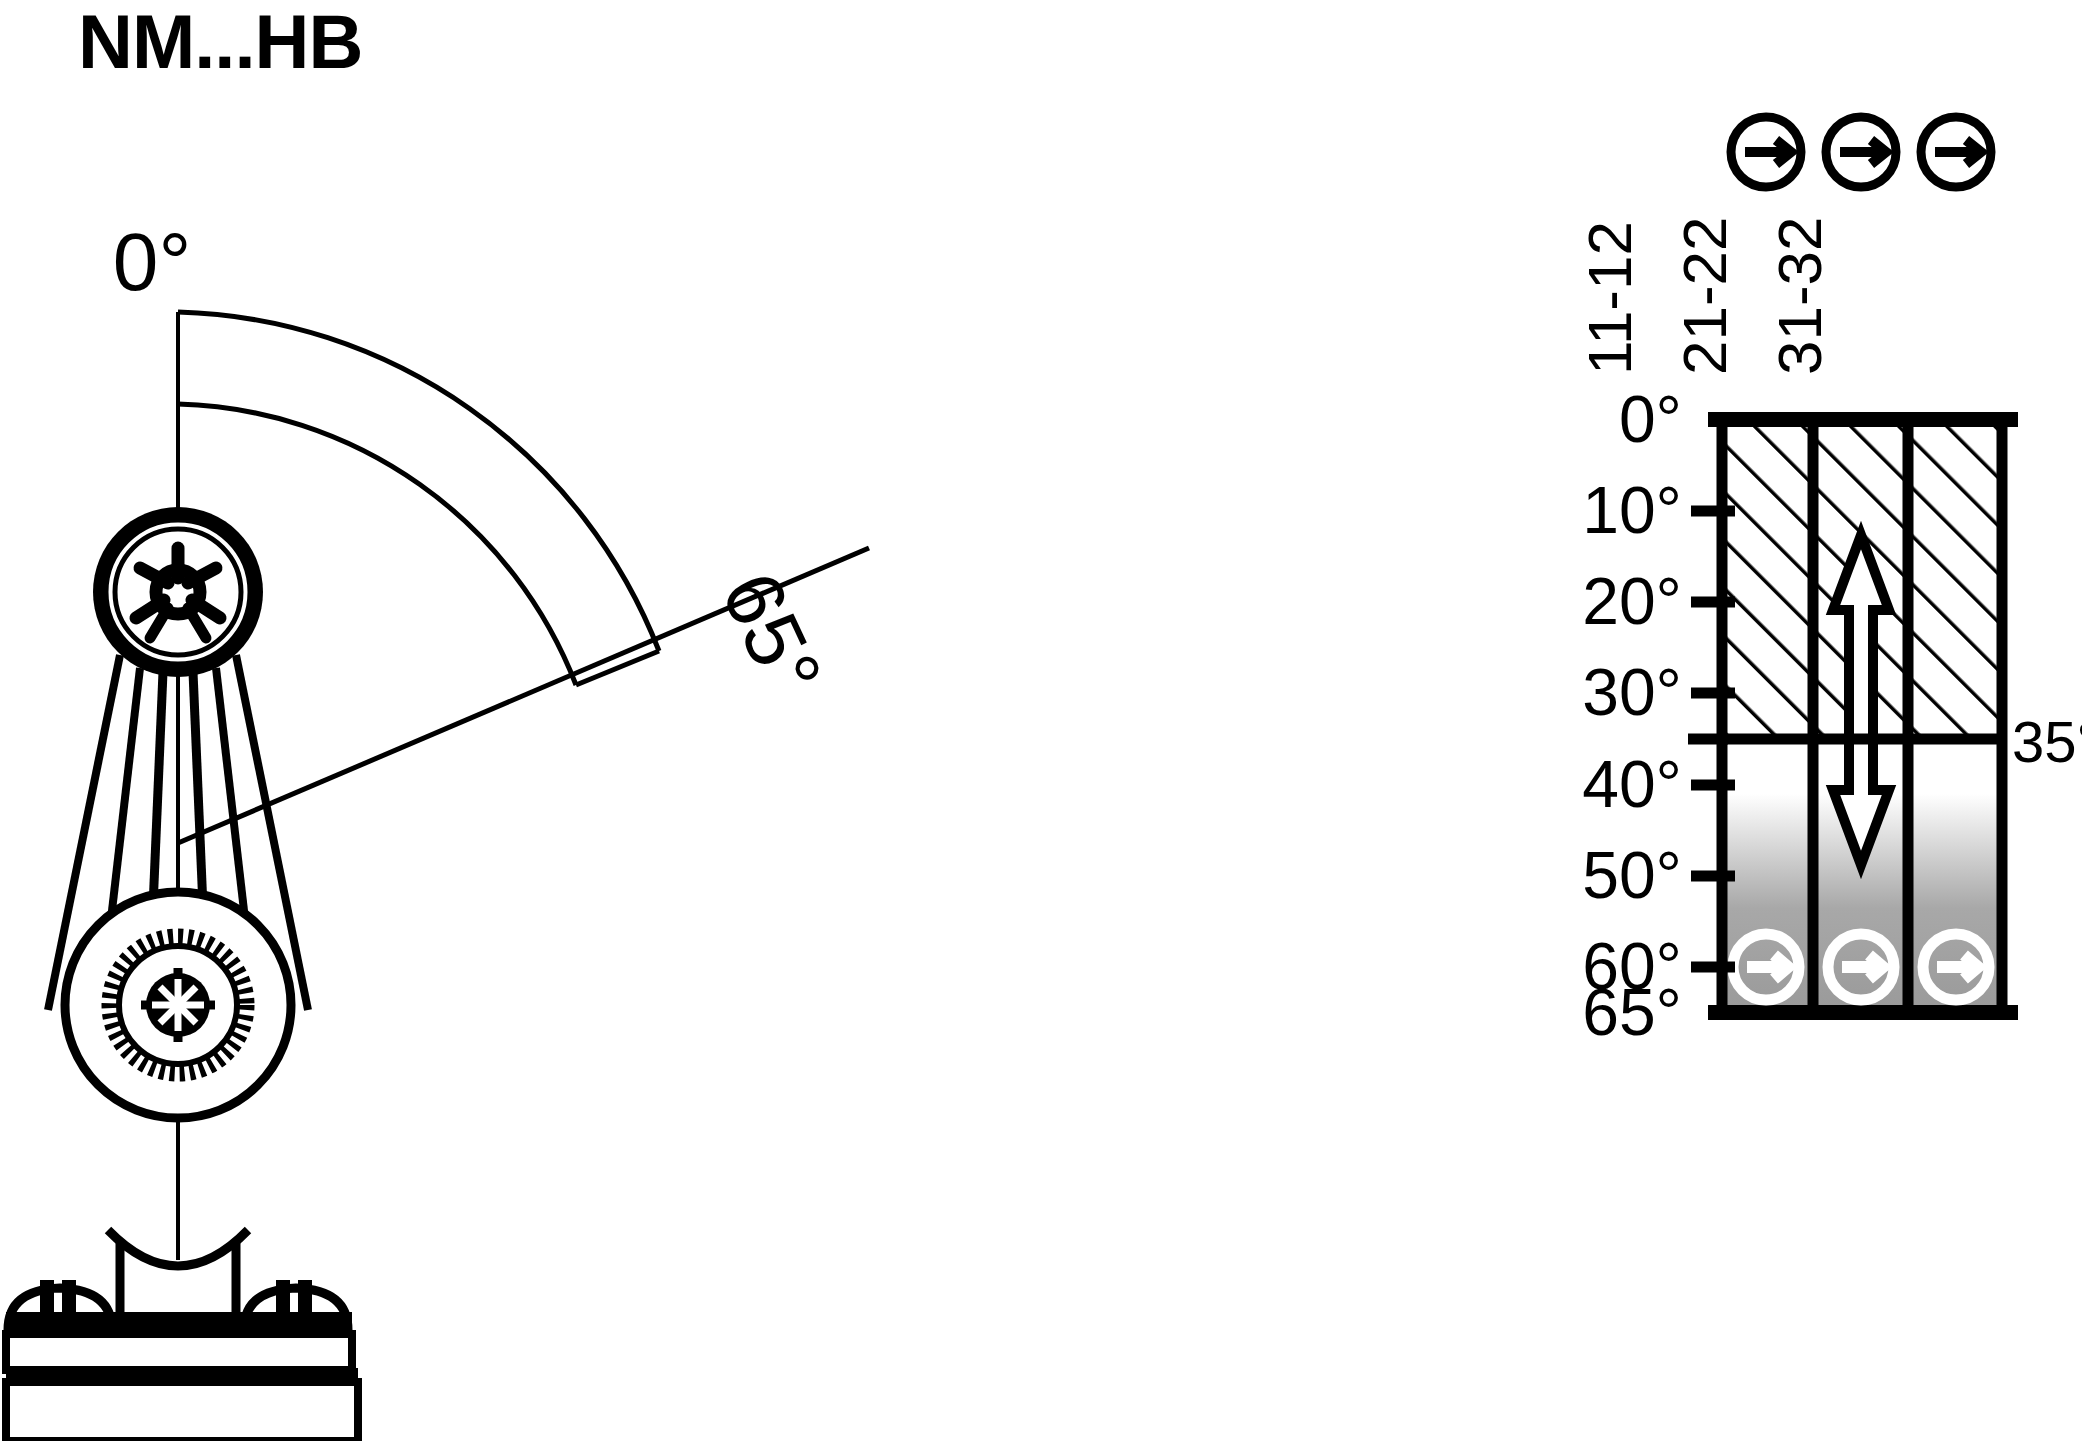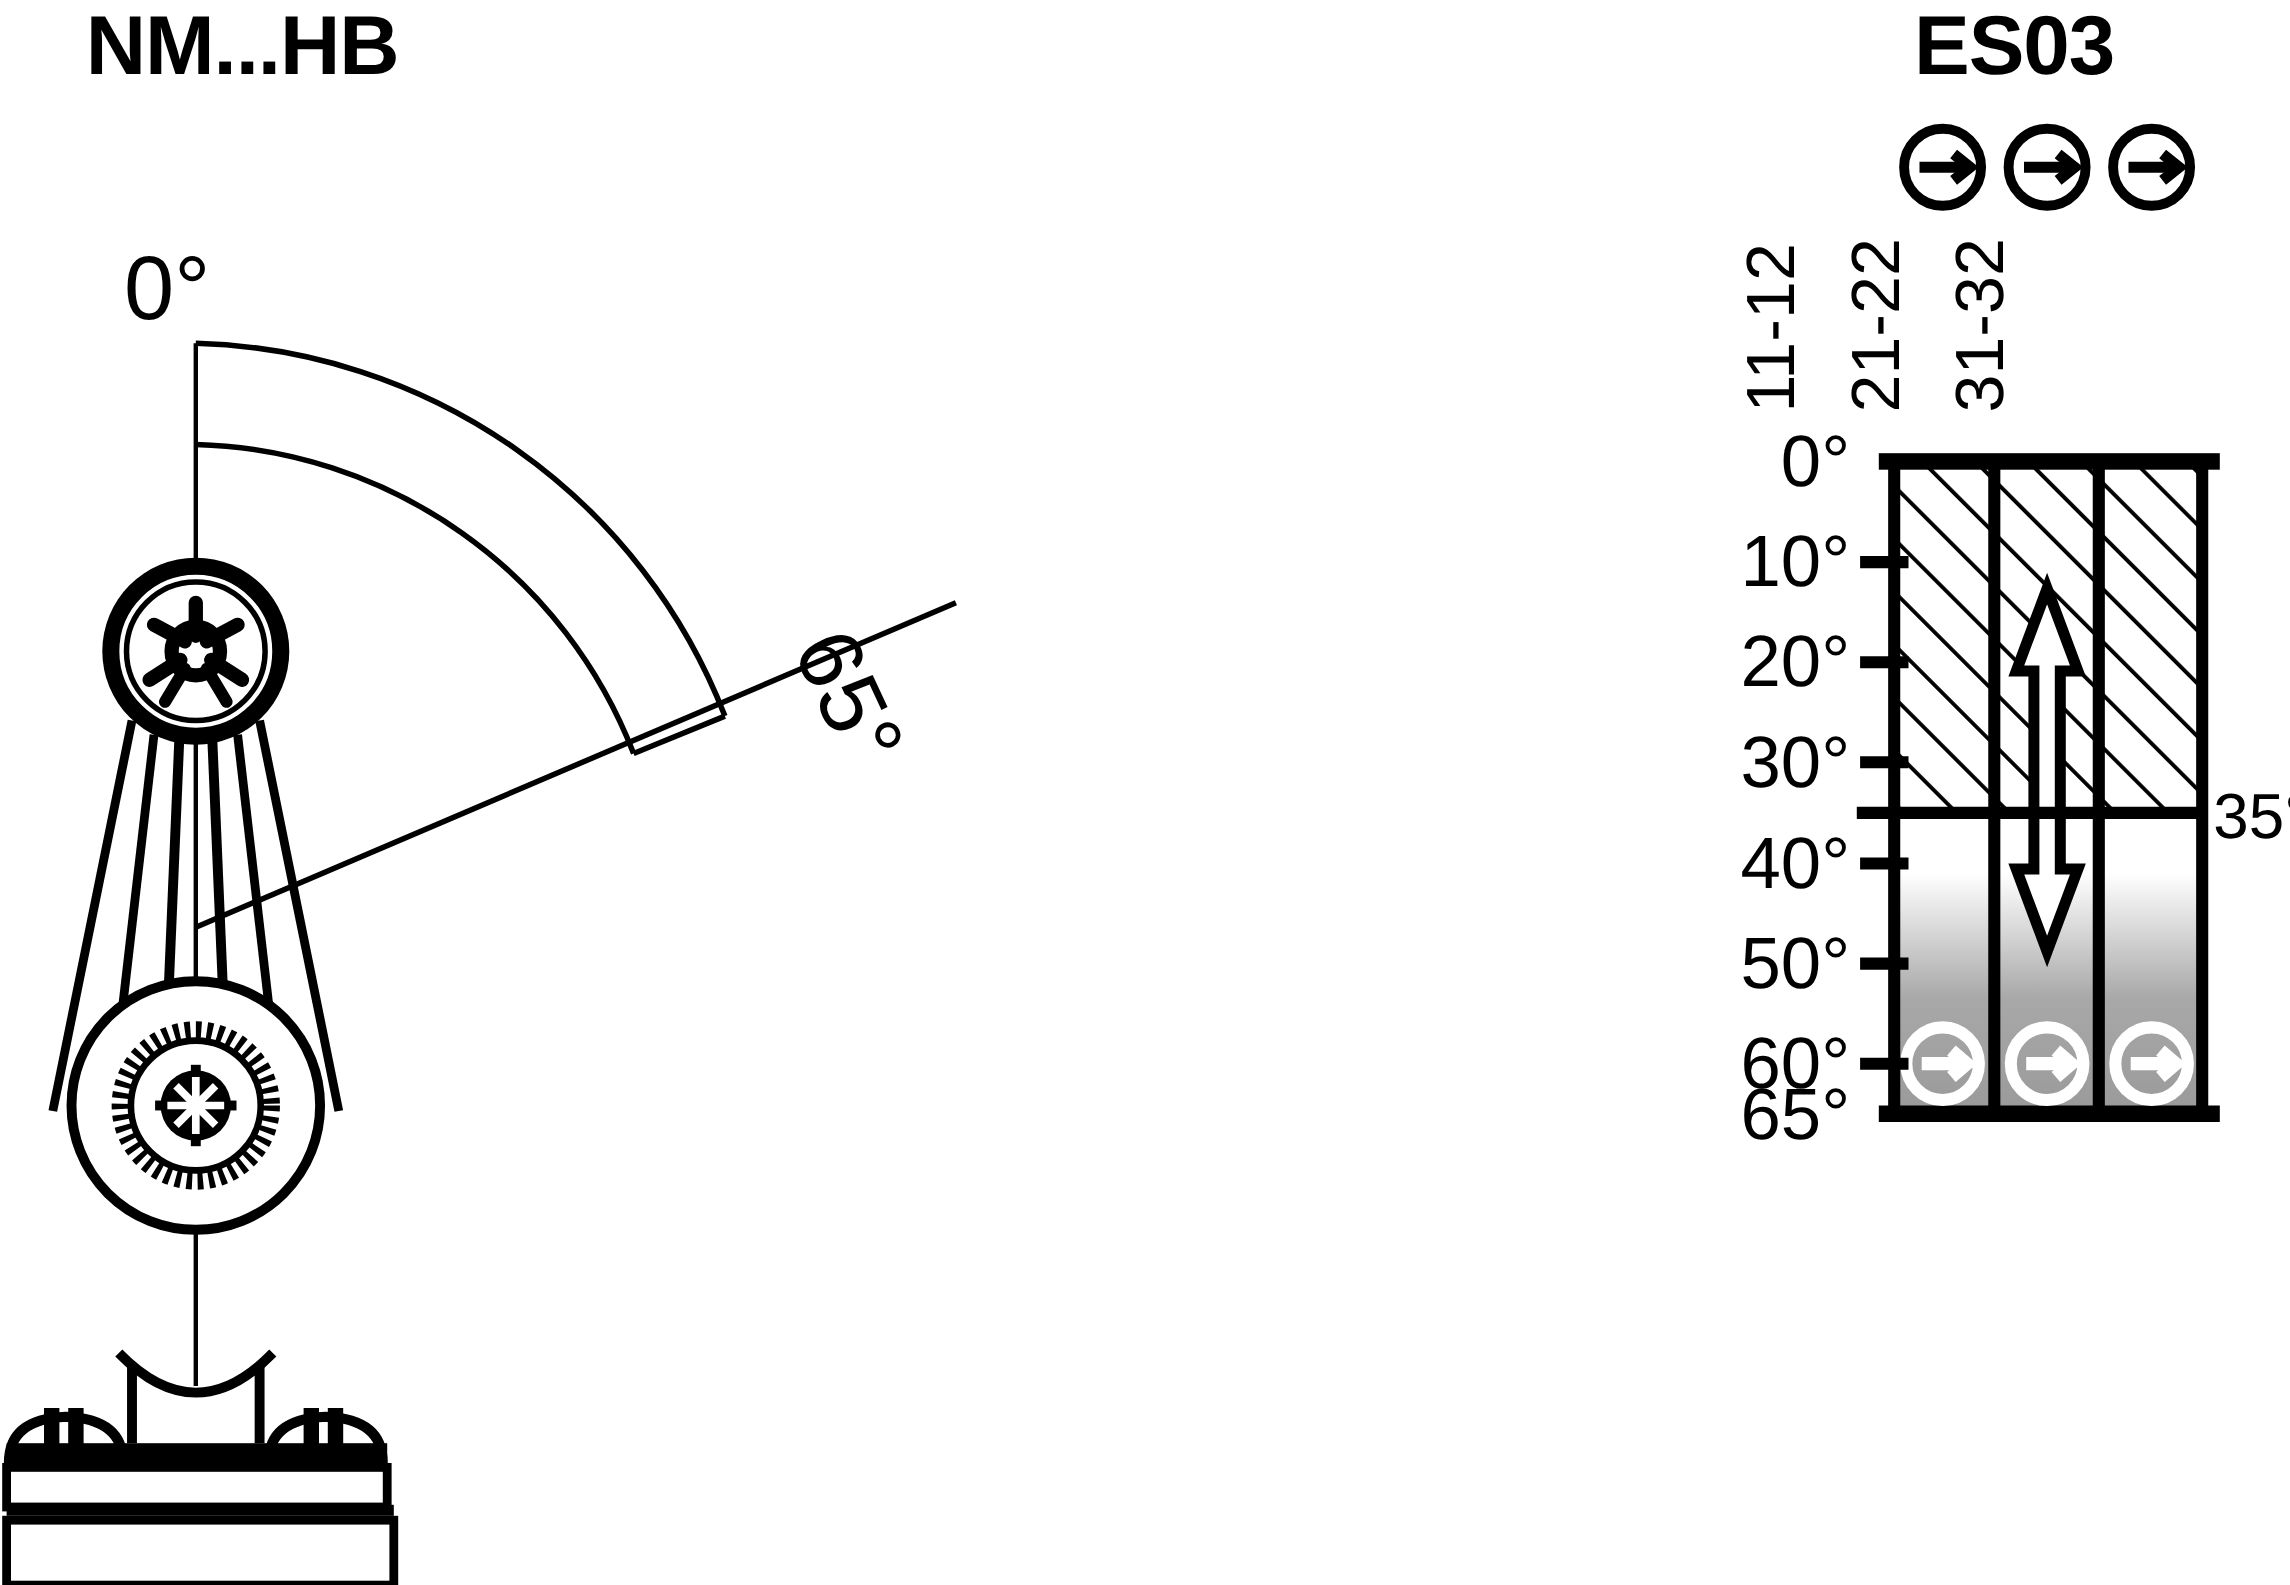--- a/index.html
+++ b/index.html
@@ -46,21 +46,20 @@
     fill: #000000;
   }
 </style>
 </head>
 <body>
 
 <div id="page">
 
   <div class="title" id="title-left">NM...HB</div>
 
-  <div class="title" id="title-right">ES03</div>
 
   <svg id="left-svg" width="1100" height="1441" viewBox="0 0 1100 1441">
     <defs>
       <clipPath id="clipLeft">
           <rect x="0" y="0" width="1100" height="1441"></rect>
         </clipPath>
     </defs>
 
     <g clip-path="url(#clipLeft)">
 

